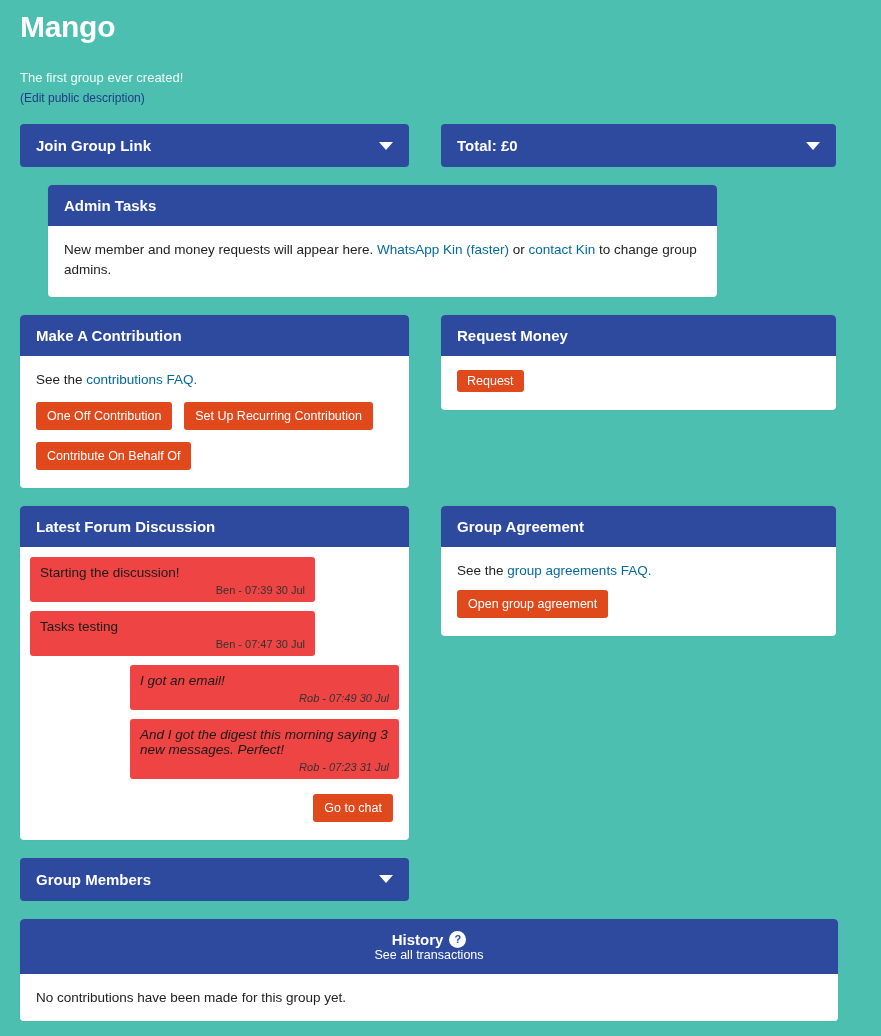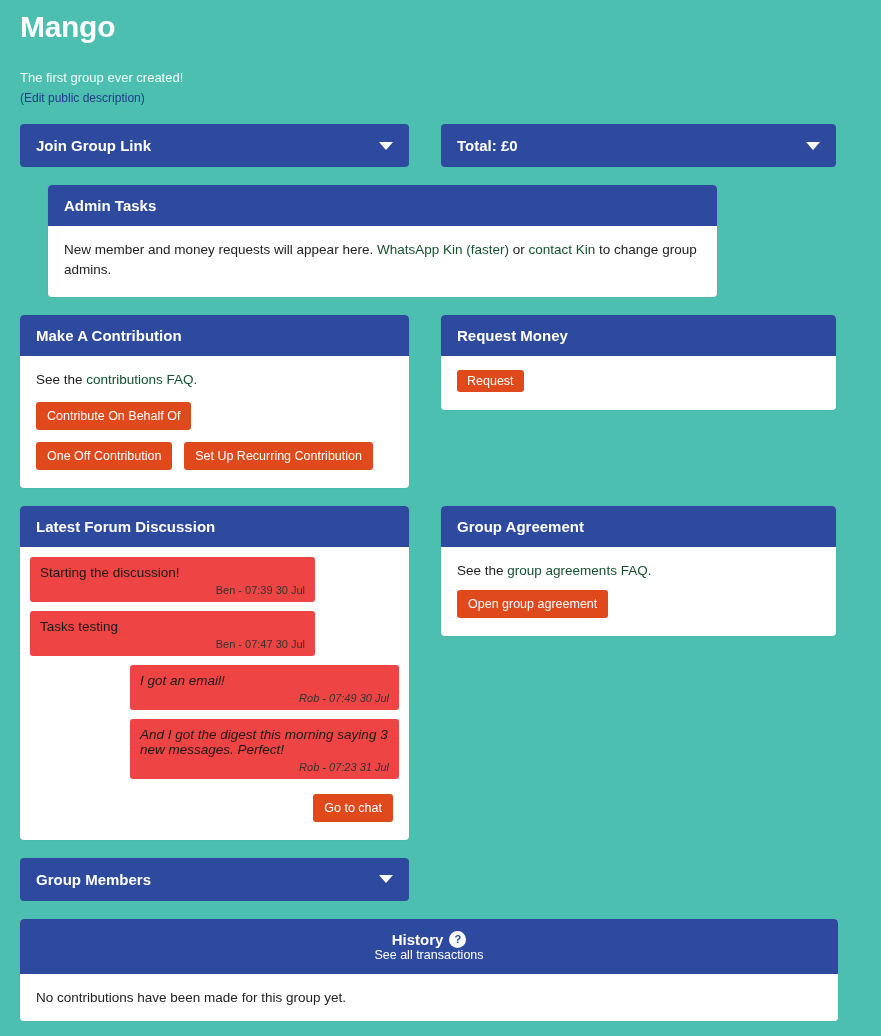--- a/index.html
+++ b/index.html
@@ -79,21 +79,21 @@
     display: flex;
     align-items: center;
     justify-content: space-between;
   }
   .card-body {
     padding: 14px 16px 18px 16px;
     font-size: 13.5px;
     color: #222;
     line-height: 1.45;
   }
-  a.link { color: #14532d; text-decoration: none; }
+  a.link { color: #0369a1; text-decoration: none; }
 
   .btn {
     display: inline-block;
     background: #e0491c;
     color: #ffffff;
     border: none;
     border-radius: 3px;
     font-size: 12.5px;
     padding: 7px 11px;
     margin: 10px 8px 0 0;
@@ -214,25 +214,25 @@
       <div class="card">
         <div class="card-header">
           <span>Make A Contribution</span>
         </div>
         <div class="card-body">
           <div>
             <span>See the</span>
             <a href="#" class="link">contributions FAQ.</a>
           </div>
           <div class="btn-row">
-            <button class="btn">Contribute On Behalf Of</button>
-          </div>
-          <div class="btn-row">
             <button class="btn">One Off Contribution</button>
             <button class="btn">Set Up Recurring Contribution</button>
+          </div>
+          <div class="btn-row">
+            <button class="btn">Contribute On Behalf Of</button>
           </div>
         </div>
       </div>
     </div>
     <div class="col-right">
       <div class="card">
         <div class="card-header">
           <span>Request Money</span>
         </div>
         <div class="card-body">

